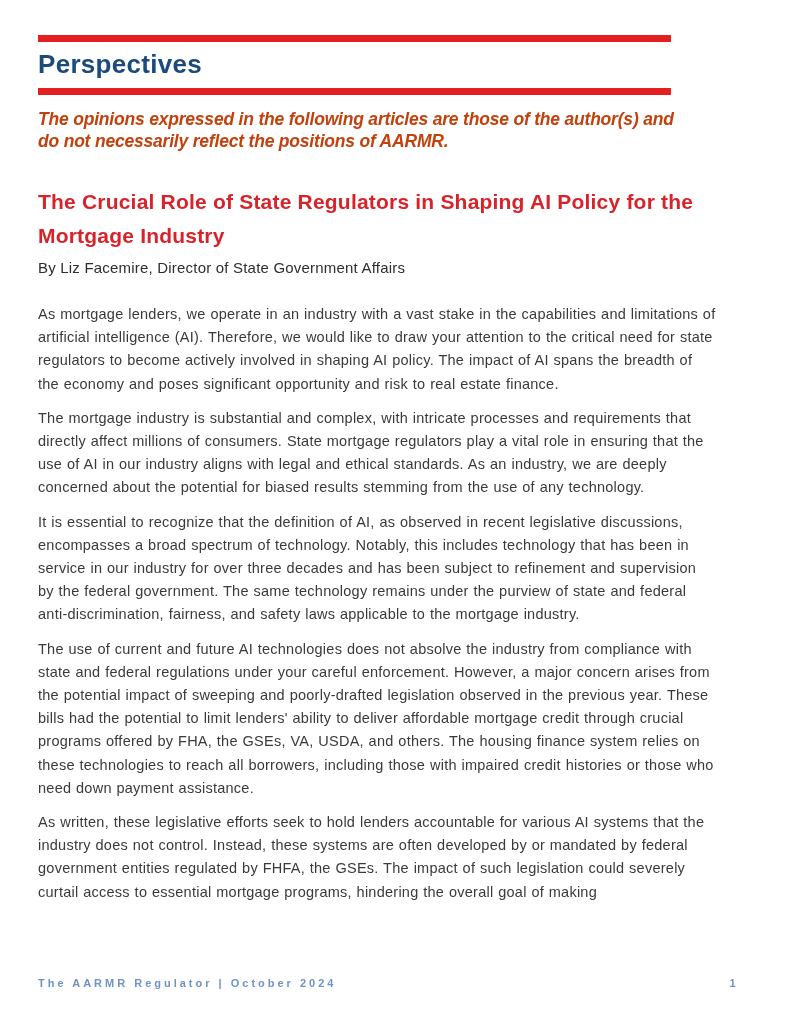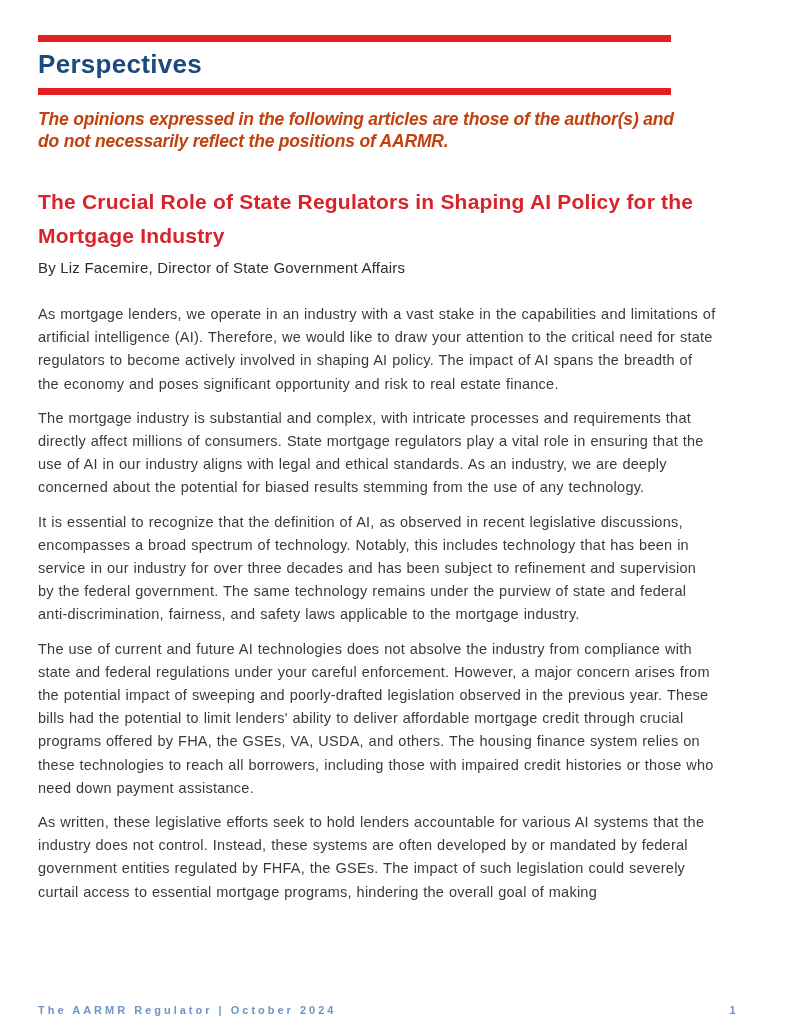--- a/index.html
+++ b/index.html
@@ -68,21 +68,20 @@
     word-spacing: 0.5px;
   }
   .footer {
     position: absolute;
     left: 38px;
     right: 40px;
     top: 977px;
     display: flex;
     justify-content: space-between;
     align-items: baseline;
-    margin-top: 27px;
   }
   .footer-pub {
     font-size: 11px;
     font-weight: bold;
     letter-spacing: 3px;
     color: #6e93c7;
   }
   .footer-page {
     font-size: 11px;
     font-weight: bold;

